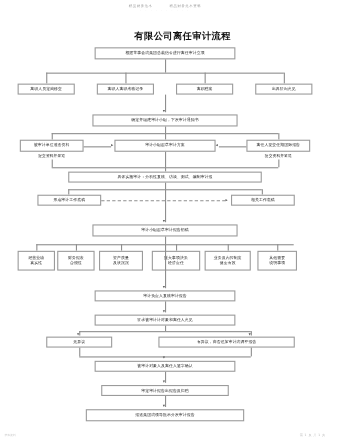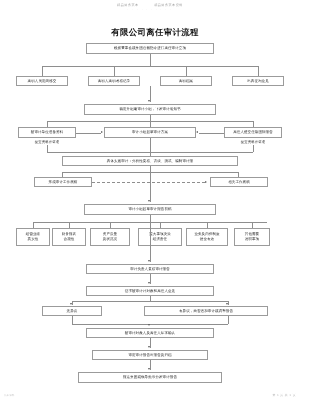--- a/index.html
+++ b/index.html
@@ -58,21 +58,21 @@
     bottom: 5px;
     font-size: 2.8px;
     color: #b8b8b8;
     letter-spacing: 0.4px;
   }
 
   
   .chart-title {
     position: absolute;
     top: 27px;
-    left: 5px;
+    left: 16px;
     width: 300px;
     text-align: center;
     font-size: 8.4px;
     font-weight: bold;
     color: #111111;
     letter-spacing: 0.4px;
     white-space: nowrap;
   }
 
   

